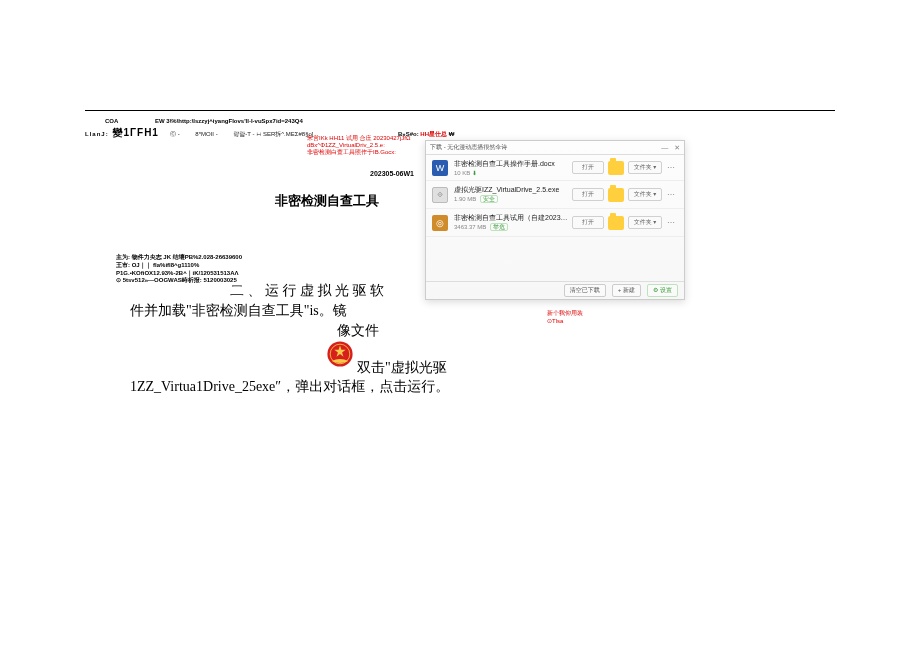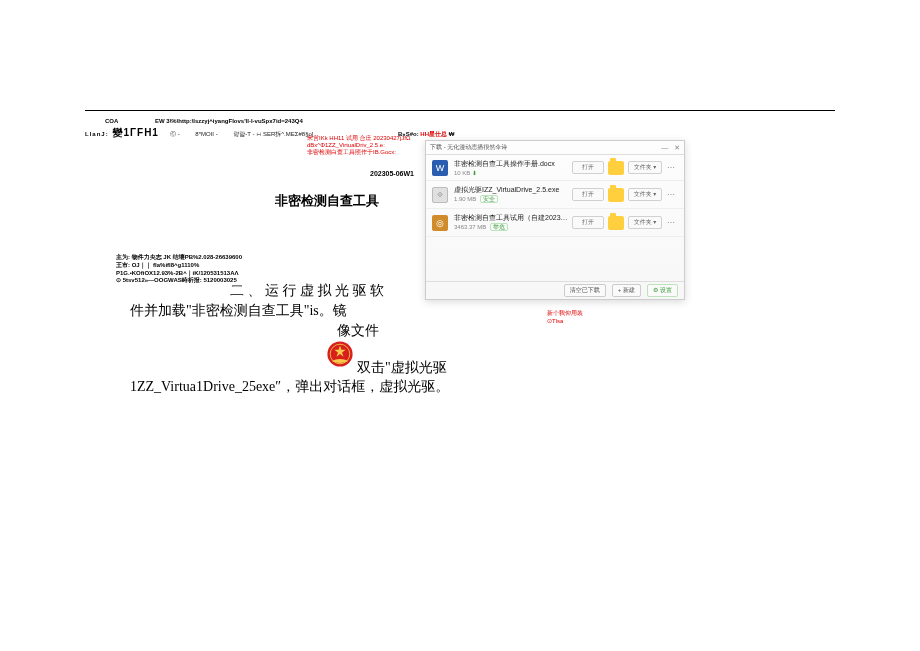--- a/index.html
+++ b/index.html
@@ -162,21 +162,21 @@
   <div>主为: 物件力央志 JK 结壤PB%2.028-26639600</div>
   <div>王市: OJ｜｜ fla%ifl8^g1110%</div>
   <div>P1G.•KOfiOX12.93%-2B^｜iK/120531513AΛ</div>
   <div>⊙ 5tsv512»—OOGWAS峙析报: 5120003025</div>
 </div>
 
 <div class="body-text line1">二 、 运 行 虚 拟 光 驱 软</div>
 <div class="body-text line2">件并加载"非密检测自查工具"is。镜</div>
 <div class="body-text line3">像文件</div>
 <div class="body-text line4">双击"虚拟光驱</div>
-<div class="body-text line5">1ZZ_Virtua1Drive_25exe″，弹出对话框，虚拟光驱。</div>
+<div class="body-text line5">1ZZ_Virtua1Drive_25exe″，弹出对话框，点击运行。</div>
 
 <svg class="emblem" viewBox="0 0 40 40">
   <circle cx="20" cy="20" r="18" fill="#d7201c"></circle>
   <circle cx="20" cy="20" r="14" fill="none" stroke="#f6c94a" stroke-width="1.2"></circle>
   <polygon points="20,8 22,14 28,14 23,18 25,24 20,20 15,24 17,18 12,14 18,14" fill="#f6c94a"></polygon>
   <path d="M8 30 Q20 24 32 30 Q20 36 8 30 Z" fill="#f6c94a"></path>
 </svg>
 
 <div class="red-anno">
   <div>新个我仰用装</div>

